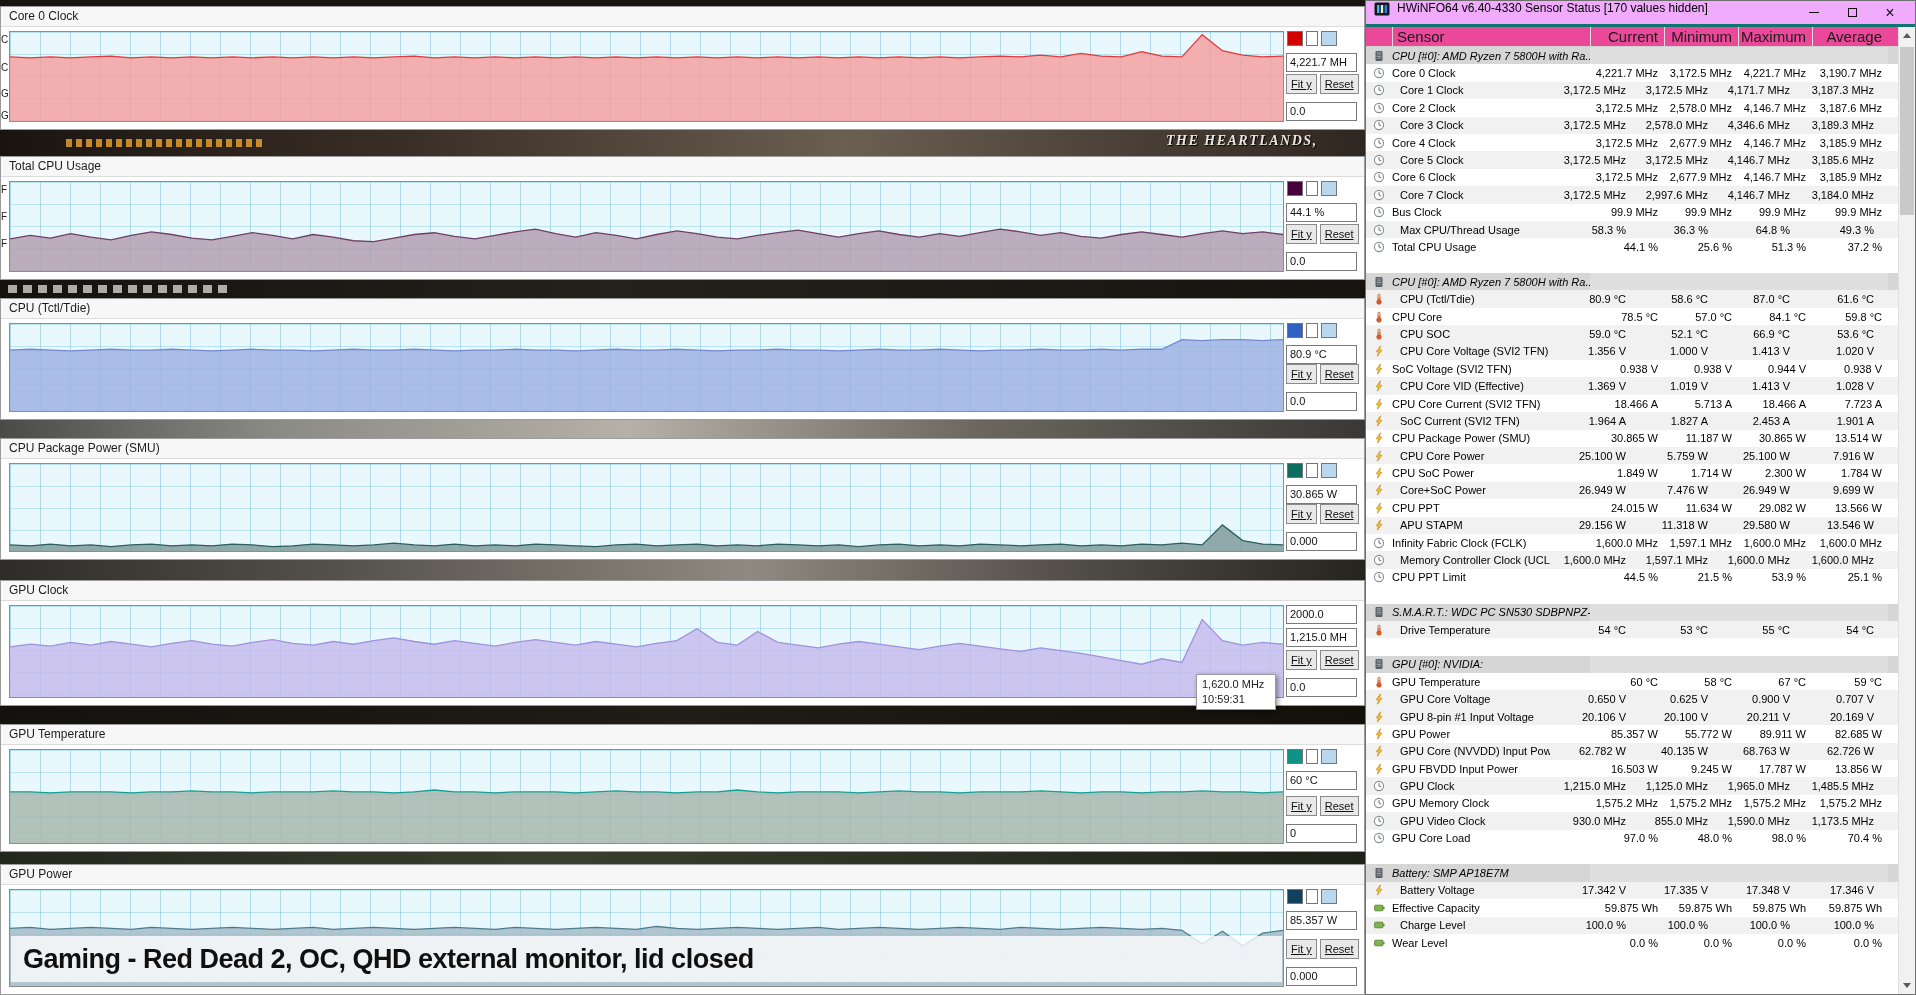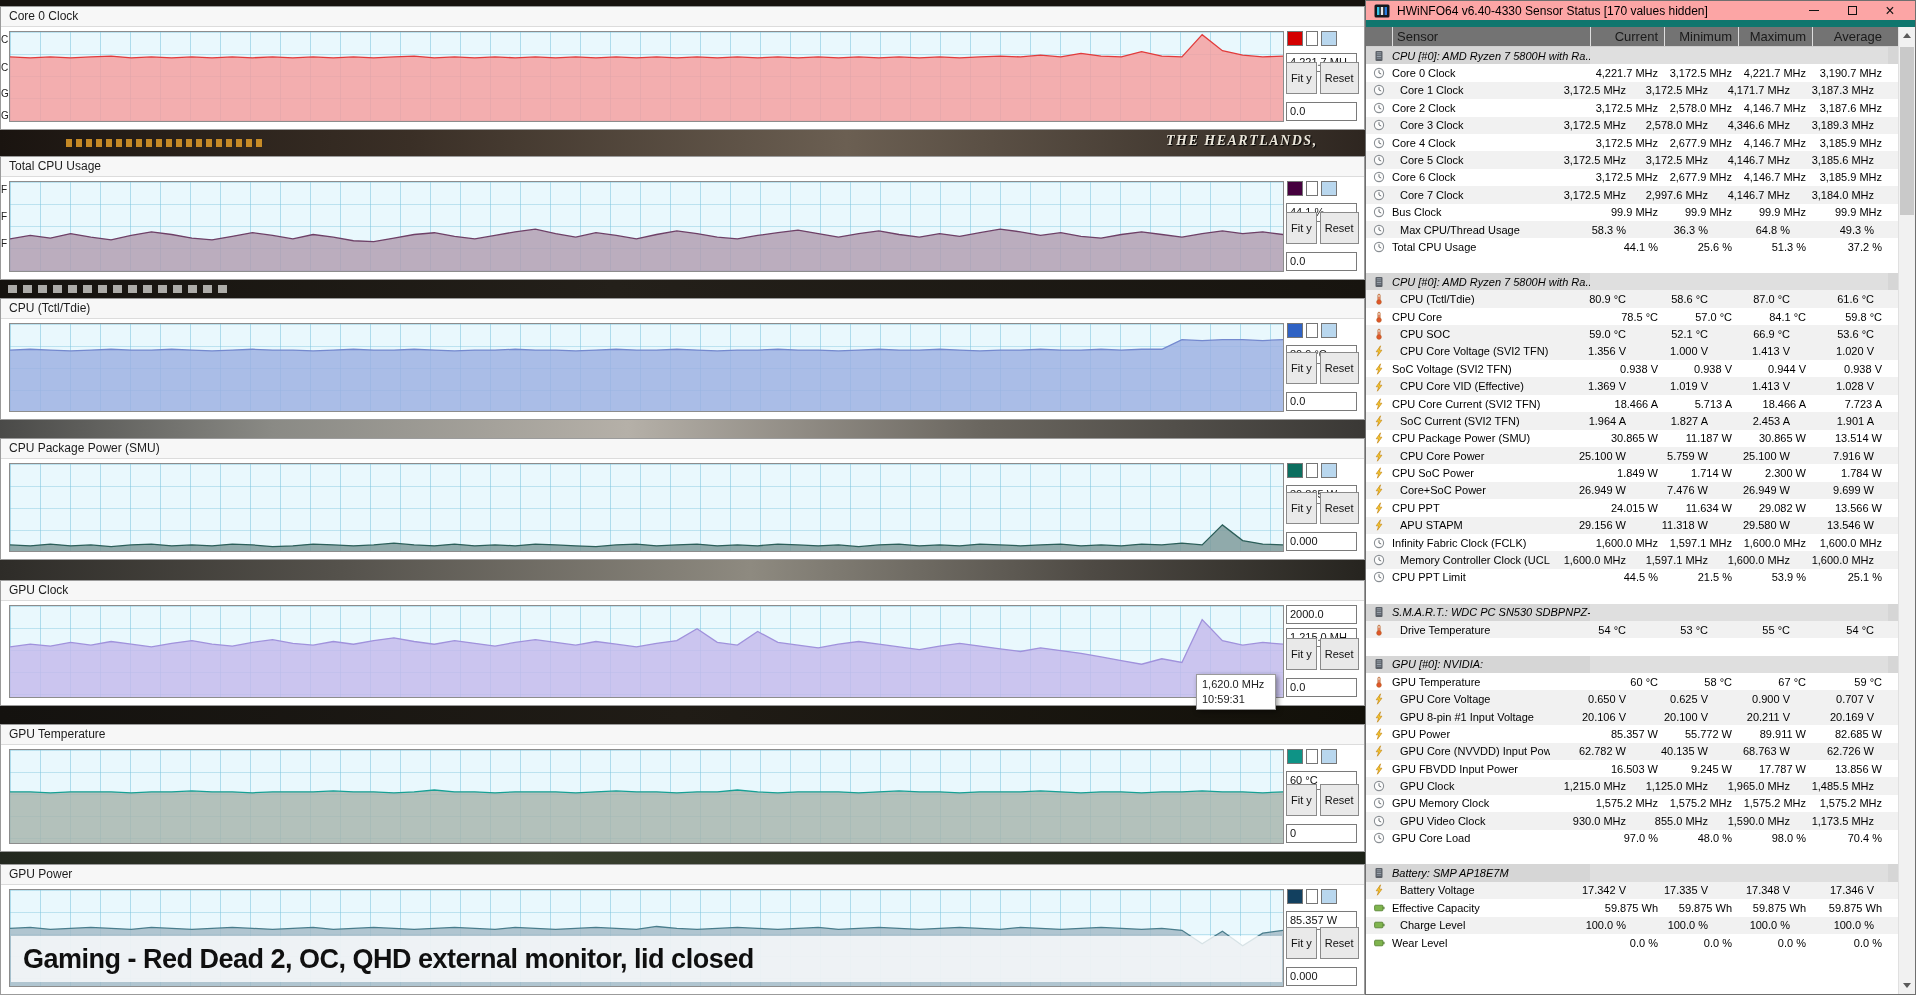--- a/index.html
+++ b/index.html
@@ -23,45 +23,45 @@
     background-color:#e9f8fd;
     background-image:repeating-linear-gradient(to right,rgba(124,196,221,.55) 0 1px,transparent 1px 30px),
                      repeating-linear-gradient(to bottom,rgba(124,196,221,.42) 0 1px,transparent 1px 22px);}
   .plot svg{position:absolute;inset:0;width:100%;height:100%;}
   .ctrl{position:absolute;top:22px;right:4px;bottom:6px;width:74px;}
   .swatchrow{position:absolute;top:2px;left:1px;display:flex;gap:3px;}
   .swatchrow .sw{width:16px;height:15px;border:1px solid #767676;}
   .vbox{position:absolute;left:0;width:71px;height:19px;border:1px solid #7a7a7a;background:#fff;
     font-size:11px;line-height:17px;padding:0 3px;white-space:nowrap;overflow:hidden;color:#111;}
   .btnrow{position:absolute;left:0;bottom:29px;display:flex;gap:3px;}
-  .btn{height:32px;border:1px solid #8a8a8a;background:#e9e9e9;font-size:11px;padding:2px 4px;color:#111;white-space:nowrap;}
+  .btn{height:20px;border:1px solid #8a8a8a;background:#e9e9e9;font-size:11px;padding:2px 4px;color:#111;white-space:nowrap;text-decoration:underline;}
   .bbox{position:absolute;left:0;bottom:2px;width:71px;height:19px;border:1px solid #7a7a7a;background:#fff;
     font-size:11px;line-height:17px;padding:0 3px;color:#111;}
   .caption-band{position:absolute;left:1px;right:1px;top:46px;height:46px;background:rgba(255,255,255,.78);
     display:flex;align-items:center;}
   .caption-text{font-size:27px;font-weight:bold;color:#101010;padding-left:12px;letter-spacing:-0.5px;white-space:nowrap;}
   .edge-letter{position:absolute;left:1px;font-size:10px;color:#222;z-index:5;}
 
   
   #tooltip{position:absolute;left:1196px;top:674px;width:80px;background:#fff;border:1px solid #9a9a9a;
     box-shadow:2px 2px 5px rgba(0,0,0,.4);font-size:11px;color:#222;padding:2px 5px;line-height:15px;z-index:60;}
 
   
   #hwinfo{position:absolute;left:1365px;top:0;width:551px;height:995px;background:#fff;border:1px solid #6f6f6f;}
-  #titlebar{height:26px;display:flex;align-items:center;padding:0 6px 0 8px;background:#fca5a5;border-bottom:7px solid #0f766e;}
+  #titlebar{height:26px;display:flex;padding:0 6px 0 8px;background:#f0abfc;border-bottom:3px solid #0f766e;}
   #app-icon{width:16px;height:16px;margin-right:7px;flex:0 0 auto;}
   #title-text{font-size:12px;color:#000;white-space:nowrap;overflow:hidden;}
   .winbtns{margin-left:auto;display:flex;align-items:center;gap:0;}
   .winbtn{width:38px;height:24px;display:flex;align-items:center;justify-content:center;color:#111;}
   .glyph-min{width:10px;height:0;border-top:1px solid #111;}
   .glyph-max{width:9px;height:9px;border:1px solid #111;}
   .glyph-close{font-size:16px;line-height:16px;}
   #thead{position:absolute;left:0;top:26px;right:17px;height:20px;display:grid;
-    grid-template-columns:26px 1fr 74px 74px 74px 76px 10px;background:#737373;border-bottom:1px solid #cfcfcf;
-    font-size:13px;color:#1a1a1a;align-items:center;}
+    grid-template-columns:26px 1fr 74px 74px 74px 76px 10px;background:#ec4899;border-bottom:1px solid #cfcfcf;
+    font-size:15px;color:#1a1a1a;align-items:center;}
   #thead .hc{border-left:1px solid #dedede;height:100%;display:flex;align-items:center;padding:0 6px 0 4px;}
   #thead .hc:first-child{border-left:none;}
   #thead .num{justify-content:flex-end;}
   #rows{position:absolute;left:0;top:46px;right:17px;bottom:0;overflow:hidden;}
   .trow{height:17.4px;display:grid;grid-template-columns:26px 1fr 74px 74px 74px 76px 10px;align-items:center;
     font-size:11px;color:#000;}
   .trow .ic{padding-left:7px;line-height:0;}
   .trow .ic svg{width:12px;height:12px;}
   .trow .lbl{white-space:nowrap;overflow:hidden;padding-right:4px;}
   .trow .val{text-align:right;padding-right:6px;white-space:nowrap;}

